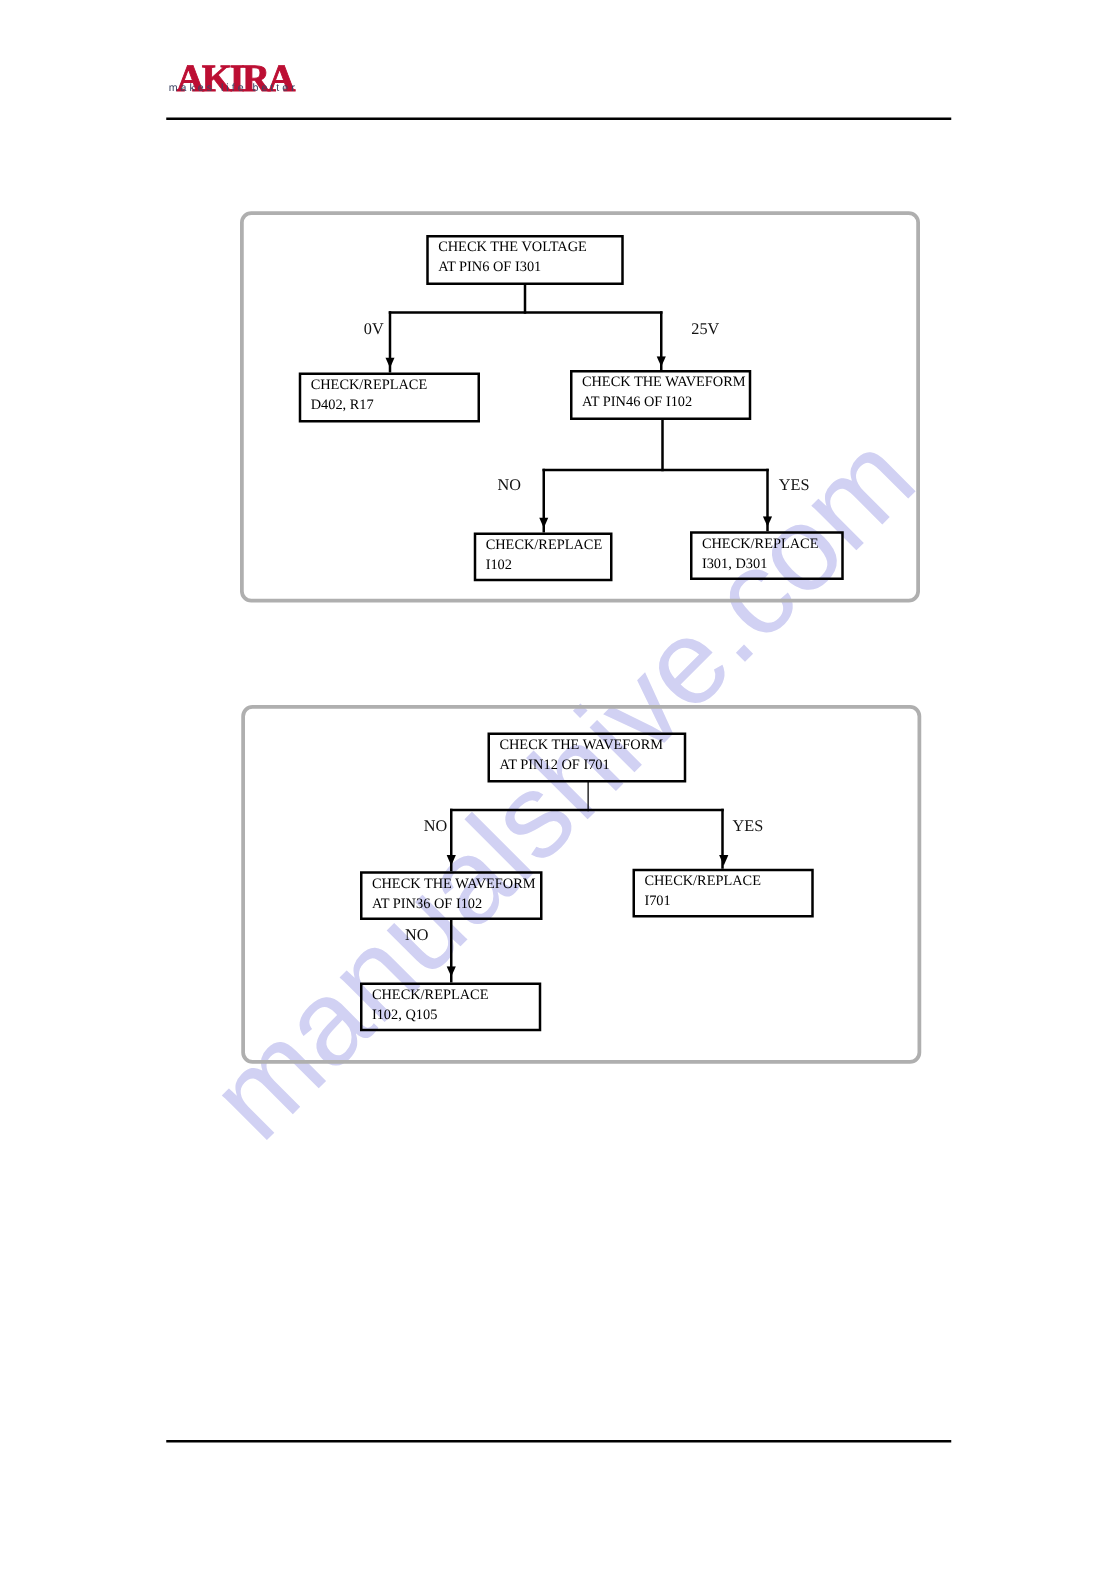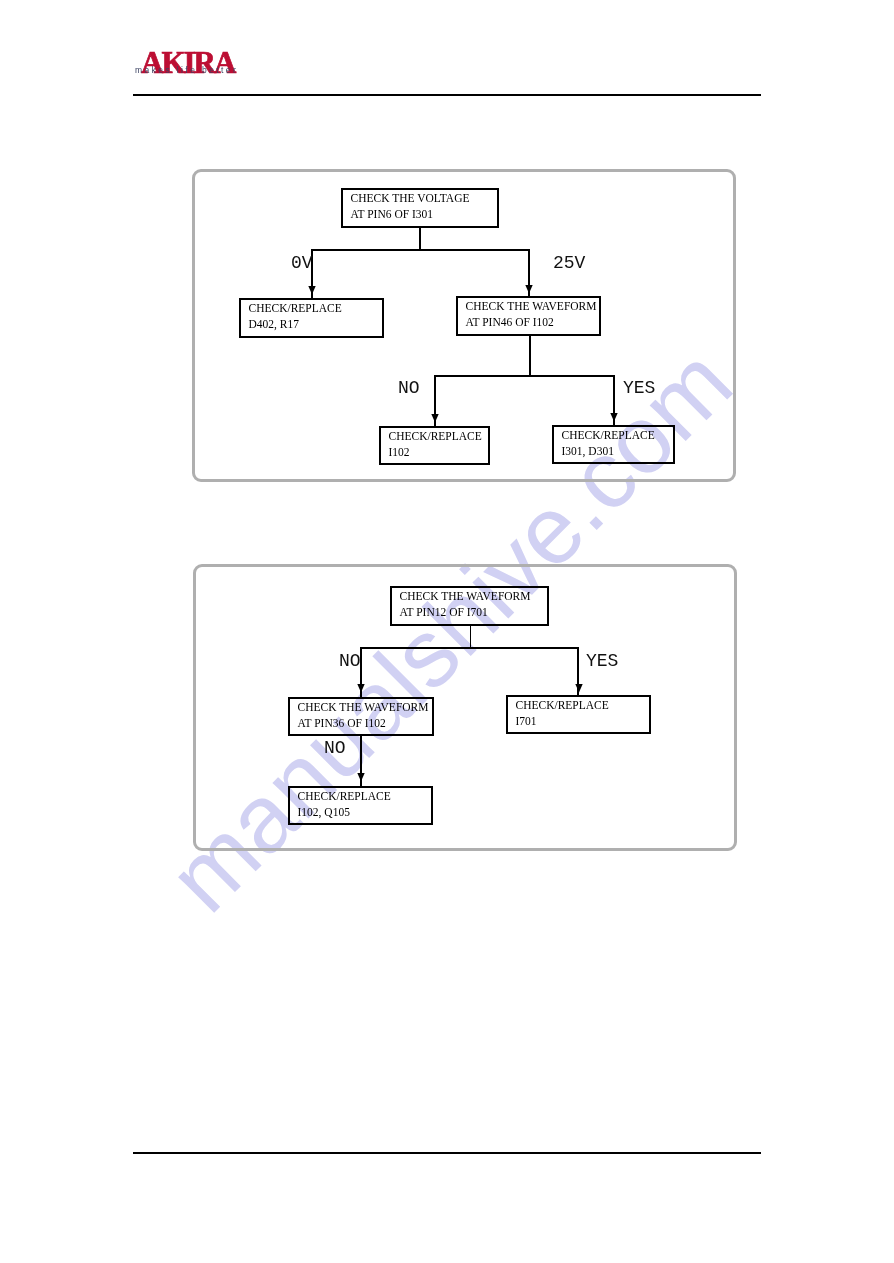--- a/index.html
+++ b/index.html
@@ -30,21 +30,21 @@
   .fbox{position:absolute;border:2px solid #000;box-sizing:border-box;background:transparent;}
   .fbox .ln1,.fbox .ln2{position:absolute;left:7.5px;font-family:"Liberation Serif",serif;
         font-size:11.5px;color:#000;white-space:nowrap;line-height:11px;}
   .fbox .ln1{top:2.6px;}
   .fbox .ln2{top:19.1px;font-family:Liberation Serif, serif;}
 
   .hline{position:absolute;height:1.8px;background:#000;}
   .vline{position:absolute;width:1.8px;background:#000;}
   .ahead{position:absolute;width:8px;height:9px;overflow:visible;}
   .ahead svg{display:block;}
-  .elabel{position:absolute;font-family:Liberation Mono, monospace;font-size:18px;
+  .elabel{position:absolute;font-family:Liberation Serif, serif;font-size:13px;
           color:#111;white-space:nowrap;line-height:12px;}
 </style>
 </head>
 <body>
 
 <div class="page">
 
   <div class="wm" style="left:225px;top:823px;height:110px;line-height:110px;">manualshive.com</div>
 
   <div class="logo">

